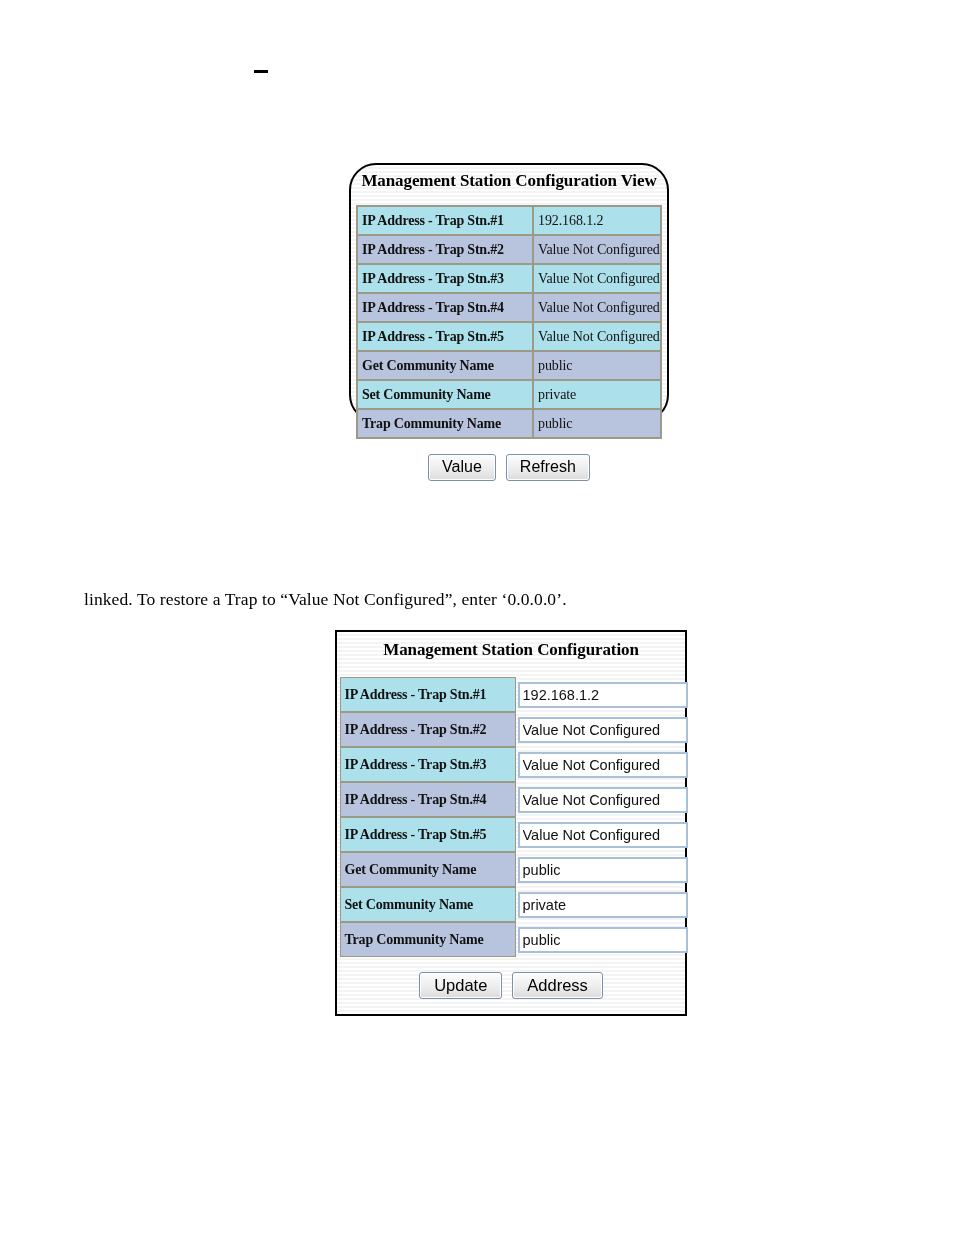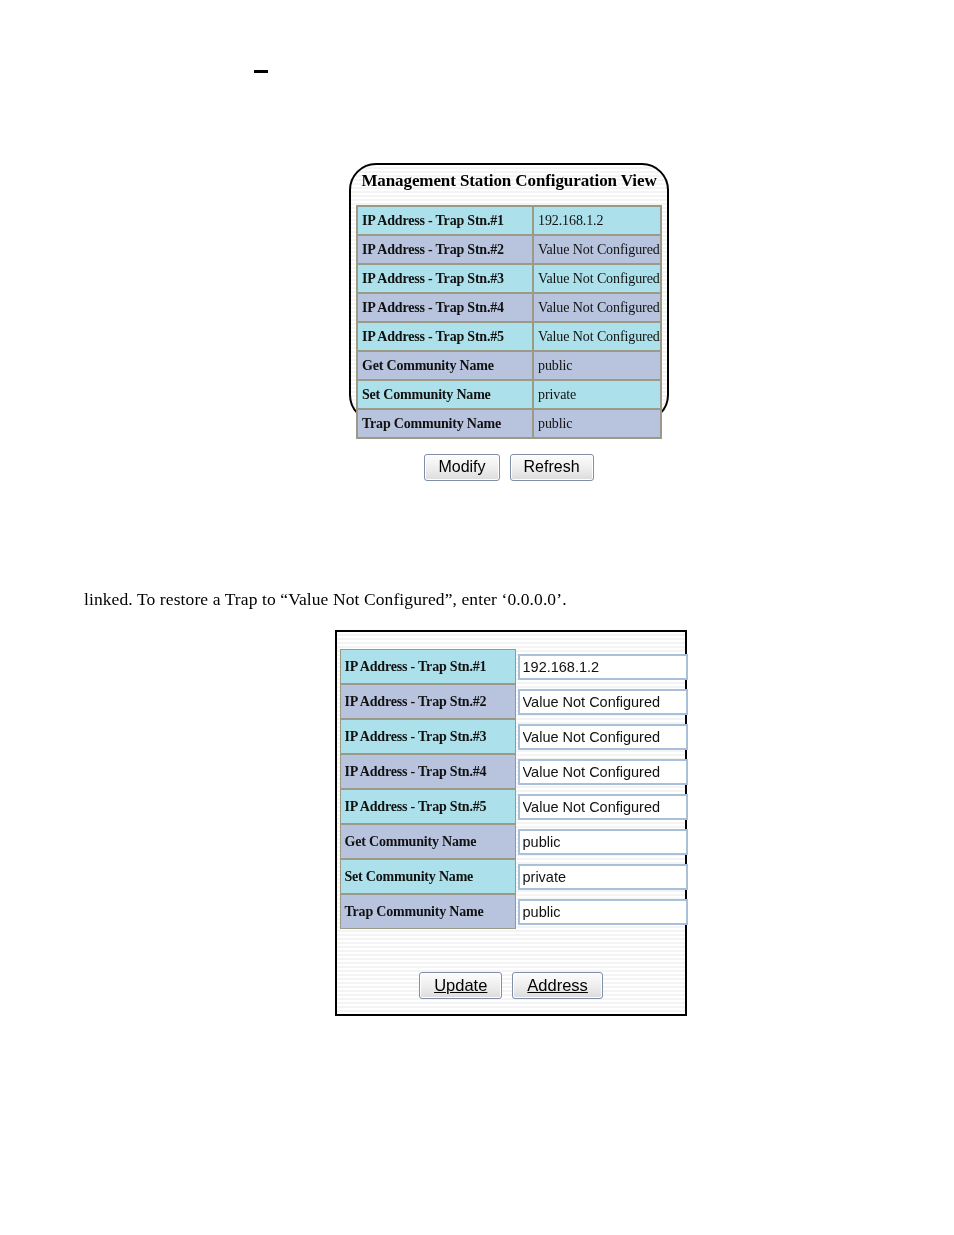--- a/index.html
+++ b/index.html
@@ -171,21 +171,21 @@
     box-sizing: border-box;
     background: #ffffff;
     border: 2px solid #a9c0d8;
     font-family: "Liberation Sans", sans-serif;
     font-size: 14.5px;
     color: #111111;
     padding: 0 3px;
     outline: none;
   }
   #panel-edit .btn-row { top: 340px; }
-  #panel-edit .btn { font-size: 16.5px; padding: 3px 14px 4px 14px; text-decoration: underline; }
+  #panel-edit .btn { font-size: 16.5px; padding: 3px 14px 4px 14px; }
 </style>
 </head>
 <body>
 
 <div class="top-dash"></div>
 
 <div class="body-text">linked.  To restore a Trap to “Value Not Configured”, enter ‘0.0.0.0’.</div>
 
 <div class="panel" id="panel-view">
   <div class="panel-title">Management Station Configuration View</div>
@@ -219,26 +219,27 @@
           <td class="lab">Set Community Name</td>
           <td class="val">private</td>
         </tr>
         <tr class="row-b">
           <td class="lab">Trap Community Name</td>
           <td class="val">public</td>
         </tr>
       </tbody>
   </table>
   <div class="btn-row">
-    <button class="btn">Modify</button>
+    <button class="btn">Value</button>
     <button class="btn">Refresh</button>
   </div>
 </div>
 
 <div class="panel" id="panel-edit">
+  <div class="panel-title">Management Station Configuration</div>
   <table class="edit-table">
     <tbody id="edit-table-body">
         <tr>
           <td class="lab" style="background: rgb(172, 224, 234);">IP Address - Trap Stn.#1</td>
           <td class="fieldcell"><input type="text" class="txt" value="192.168.1.2" style=""></td>
         </tr>
         <tr>
           <td class="lab" style="background: rgb(184, 195, 221);">IP Address - Trap Stn.#2</td>
           <td class="fieldcell"><input type="text" class="txt" value="Value Not Configured" style=""></td>
         </tr>

